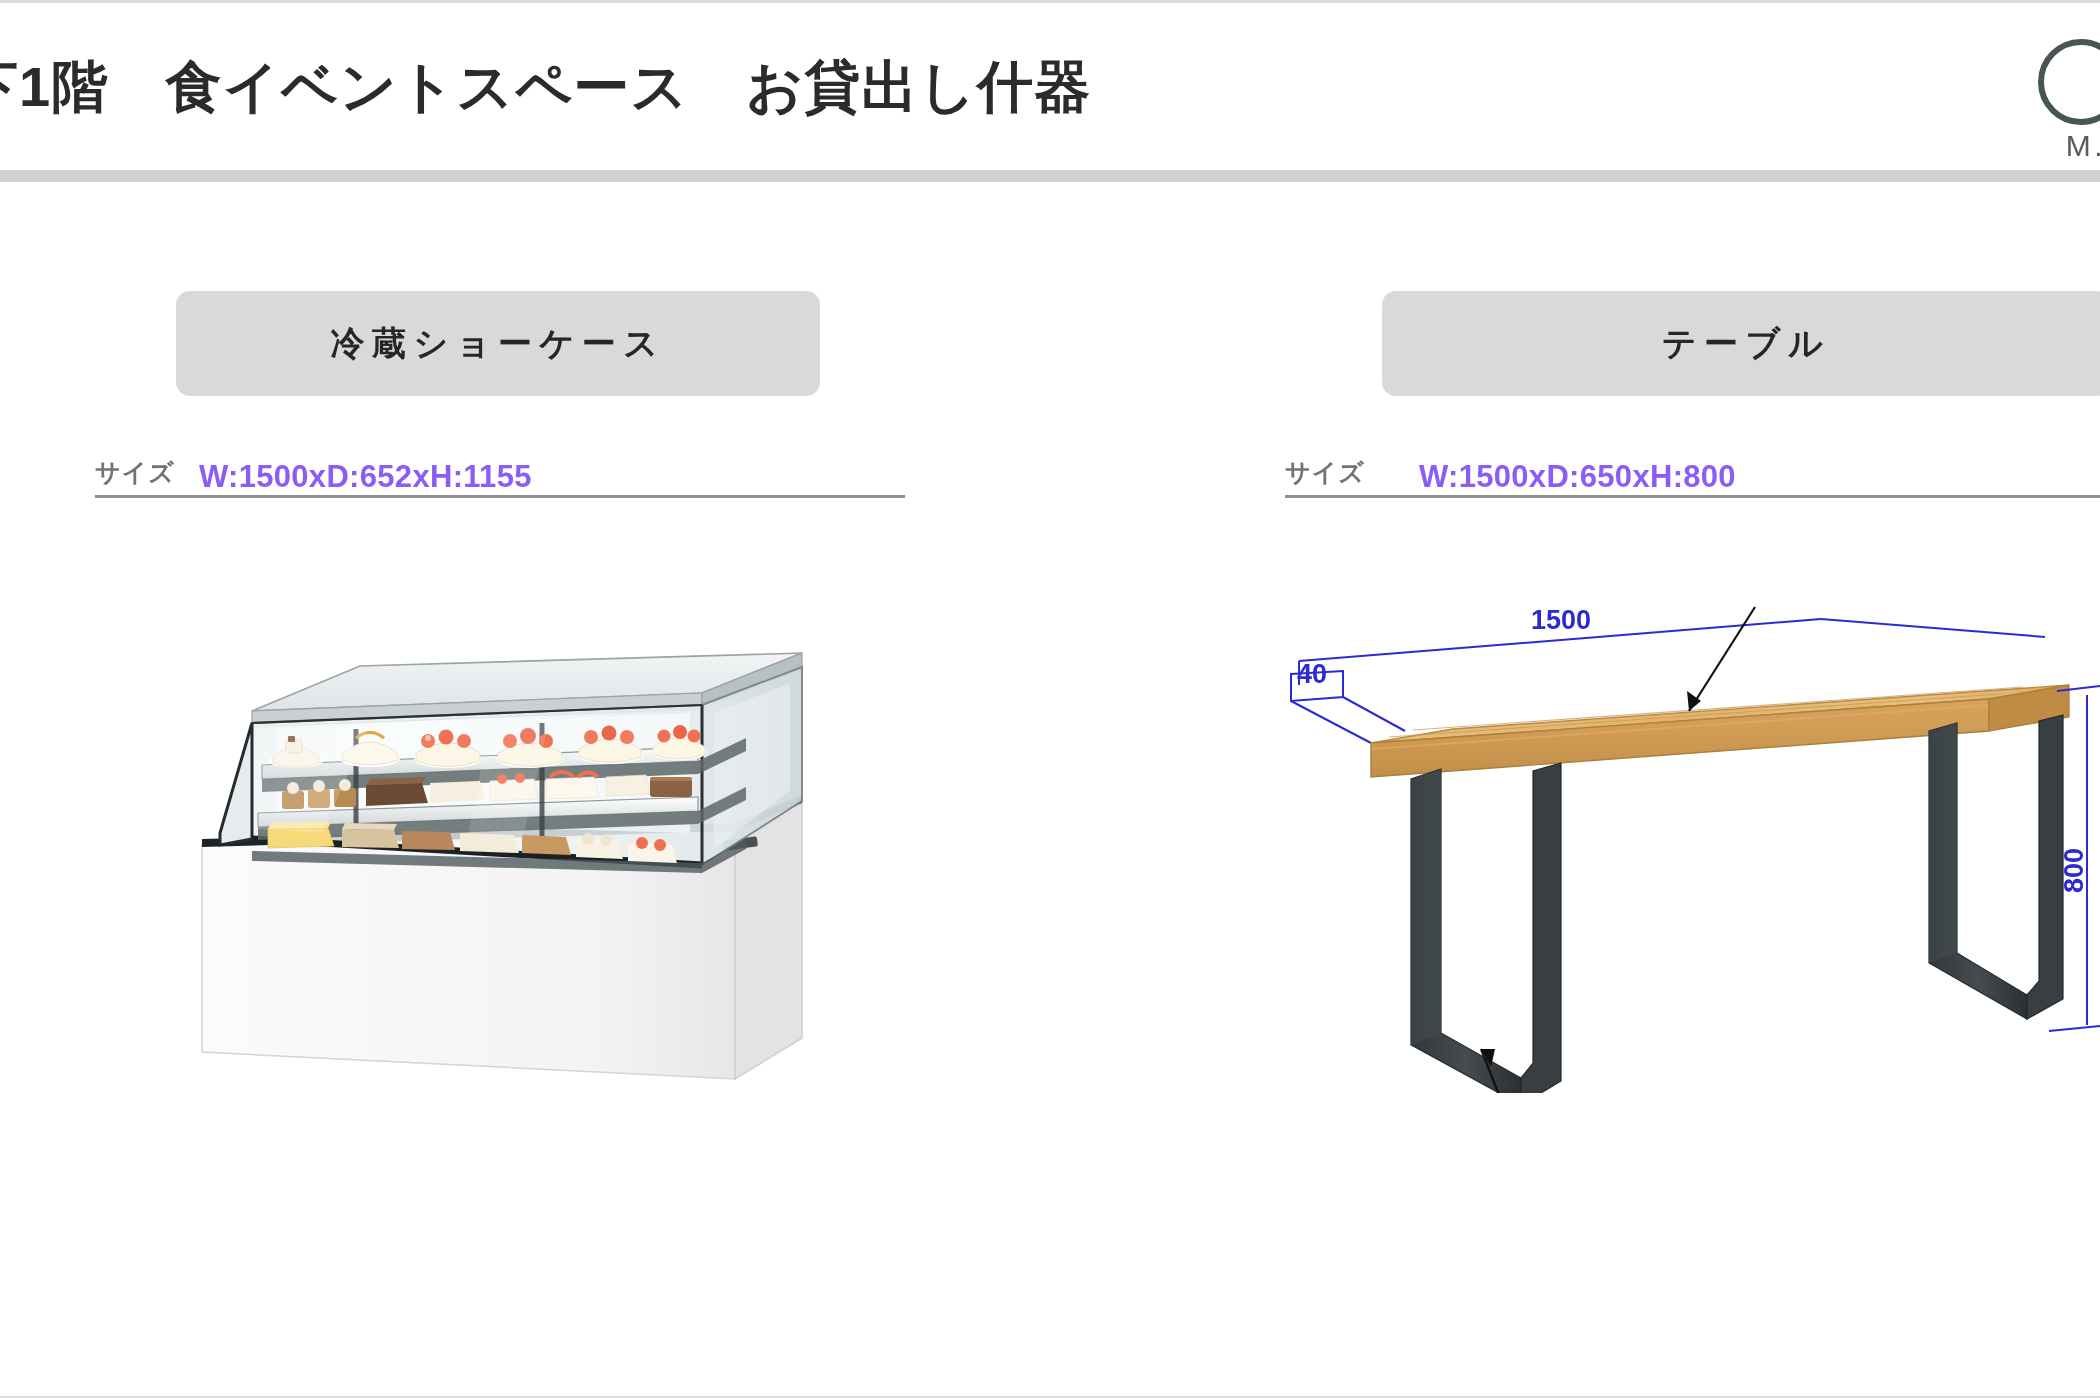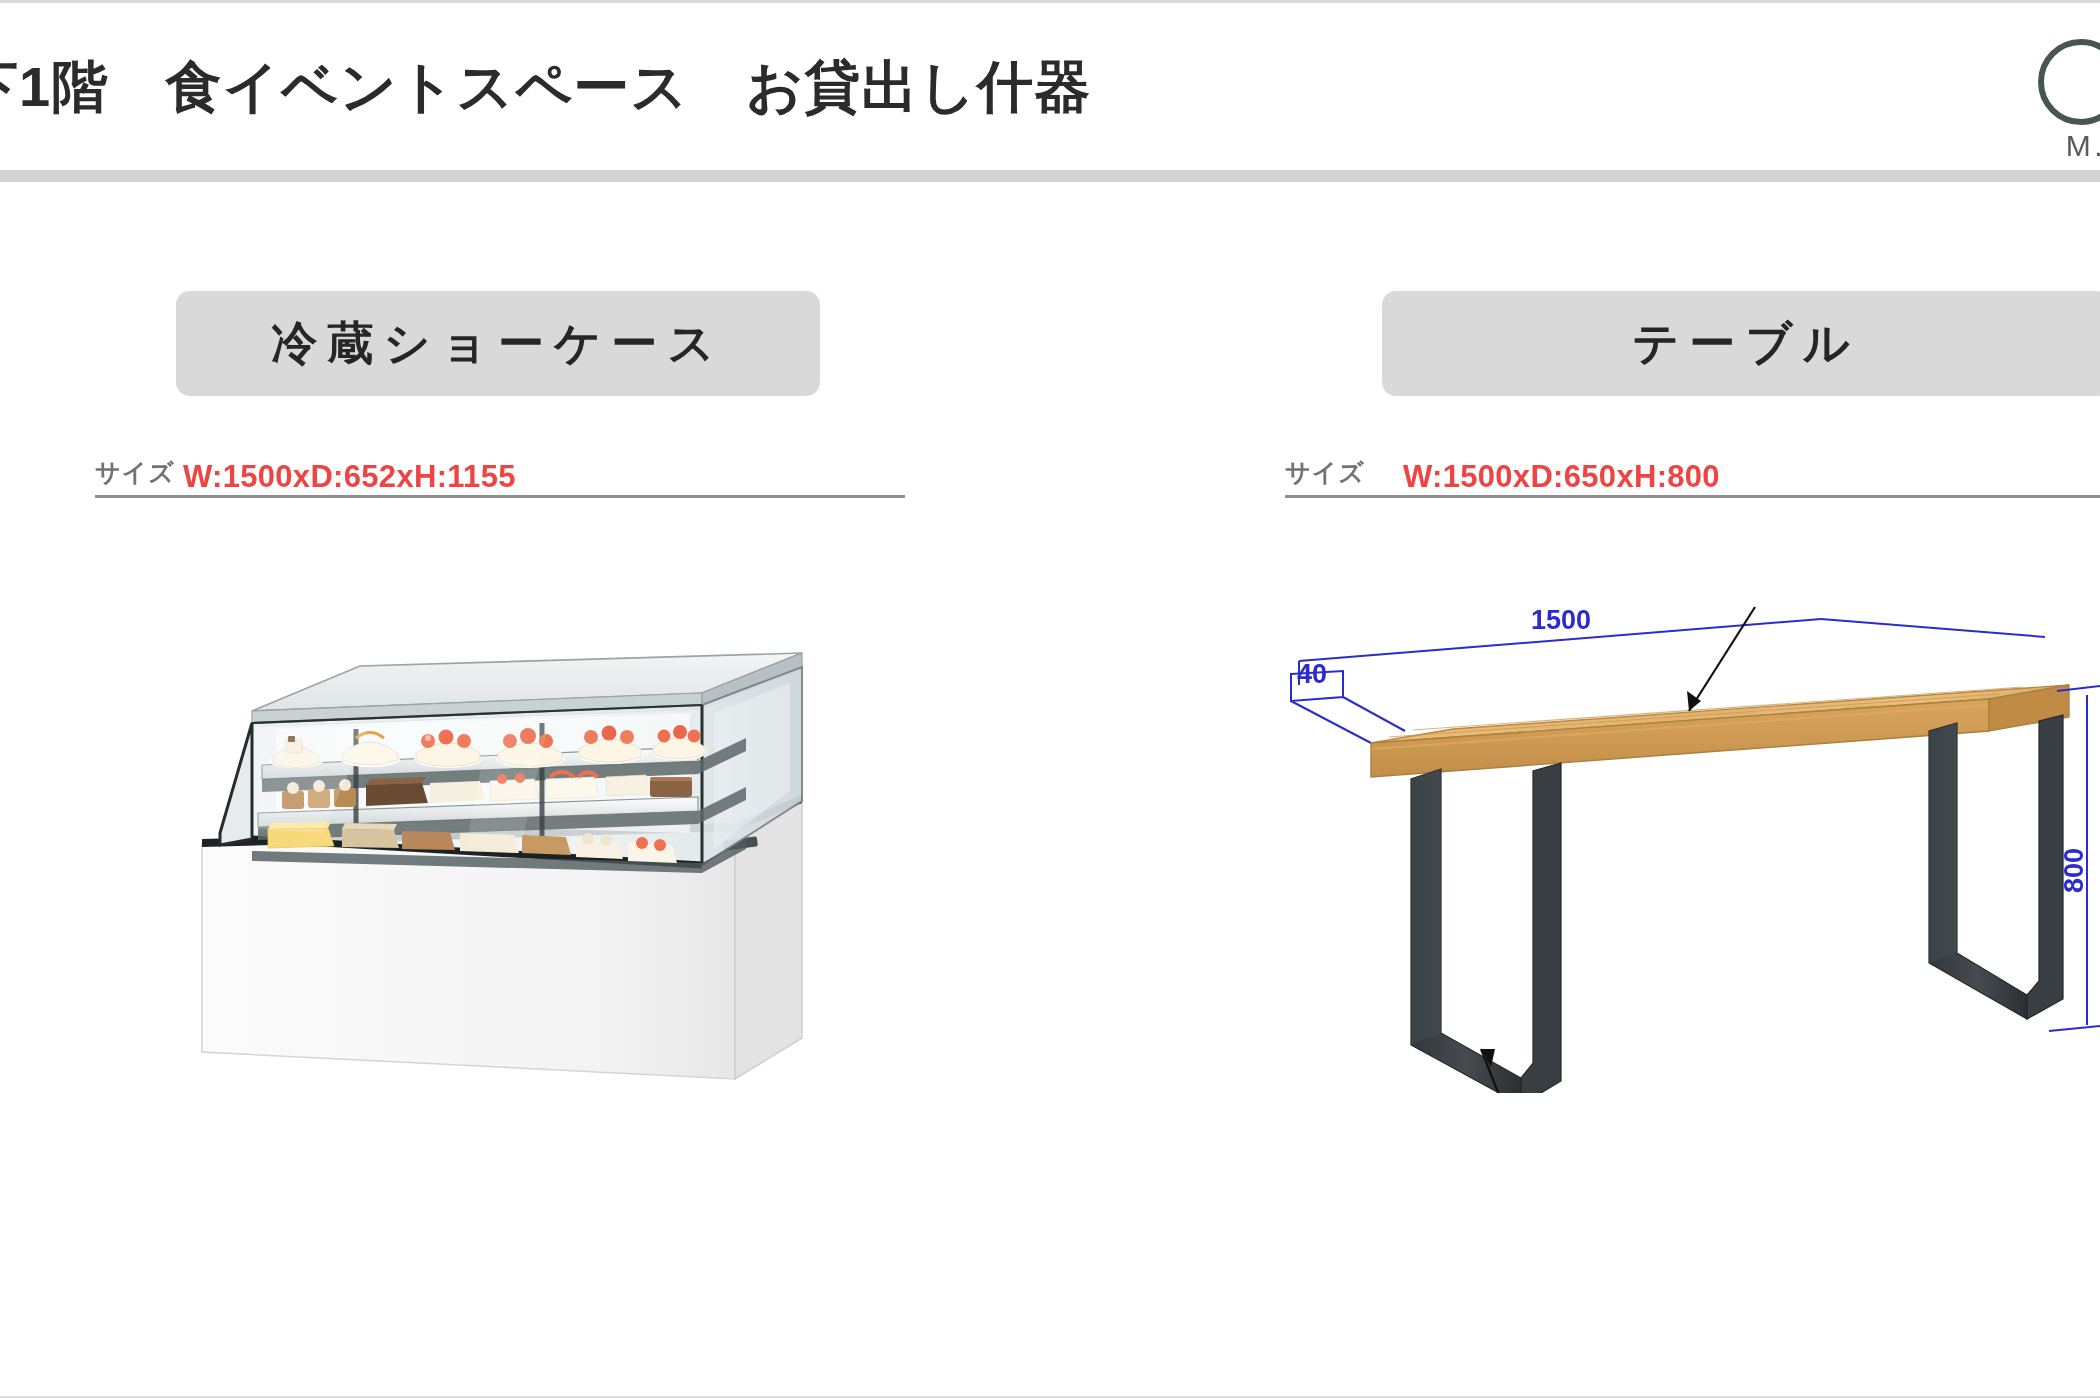--- a/index.html
+++ b/index.html
@@ -73,40 +73,41 @@
   .cat-chip{
     height:105px;
     border-radius:14px;
     background:#d9d9d9;
     display:flex;align-items:center;justify-content:center;
     margin-top:109px;
   }
   .panel-left .cat-chip{width:644px;margin-left:81px;}
   .panel-right .cat-chip{width:728px;margin-left:97px;}
   .cat-chip-label{
-    font-size:46px;font-weight:700;letter-spacing:0.22em;
+    font-size:34px;font-weight:700;letter-spacing:0.22em;
     color:#262626;white-space:nowrap;
   }
 
   .size-row{
     position:relative;
     margin-top:47px;
     height:52px;
   }
   .panel-left .size-row{margin-left:0;width:810px;}
   .panel-right .size-row{margin-left:0;width:845px;}
   .size-key{
     position:absolute;left:0;bottom:6px;
     font-size:25px;font-weight:700;letter-spacing:0.04em;color:#737373;
   }
   .panel-right .size-key{left:0;}
   .size-val{
     position:absolute;bottom:0;
-    font-size:31px;font-weight:600;letter-spacing:0.01em;color:#ef4444;
+    font-size:31px;font-weight:600;letter-spacing:0.01em;color:#8b5cf6;
     white-space:nowrap;
+    margin-left:16px;
   }
   .panel-left .size-val{left:88px;}
   .panel-right .size-val{left:118px;}
   .size-rule{
     position:absolute;left:0;top:52px;height:3px;background:#8e8e8e;
   }
   .panel-left .size-rule{width:810px;}
   .panel-right .size-rule{width:845px;}
 
   .figure{

